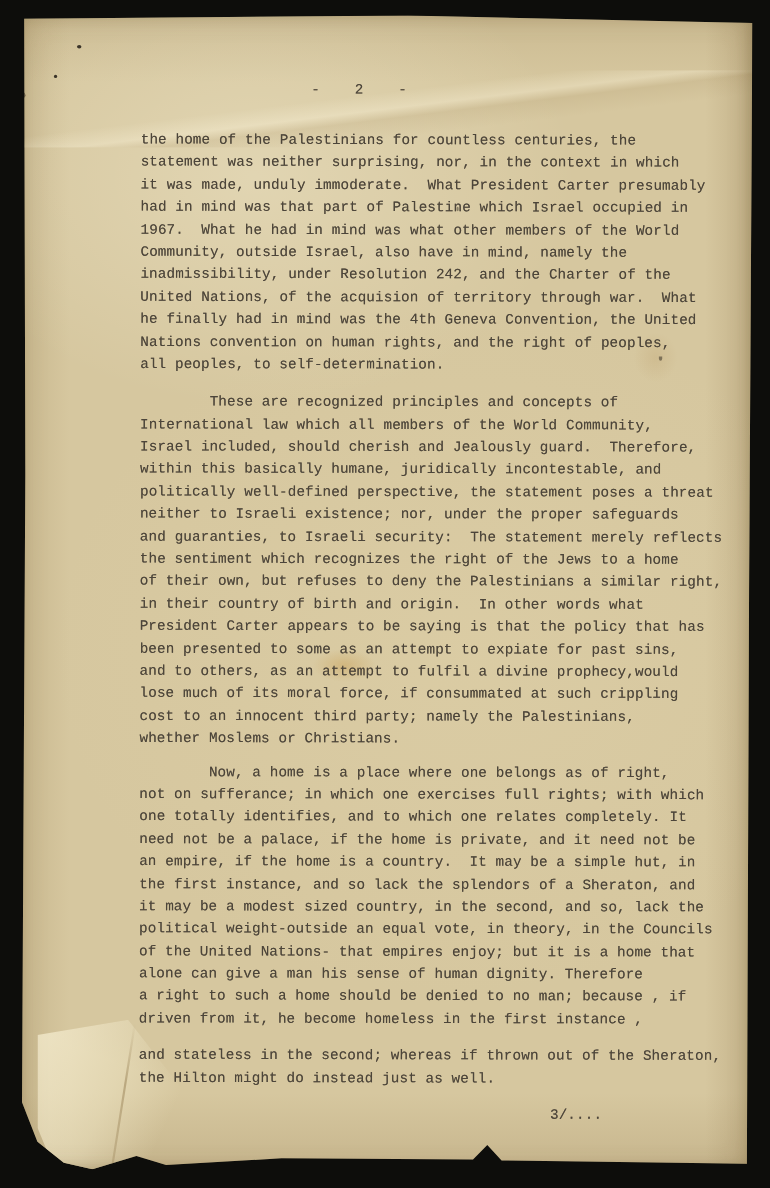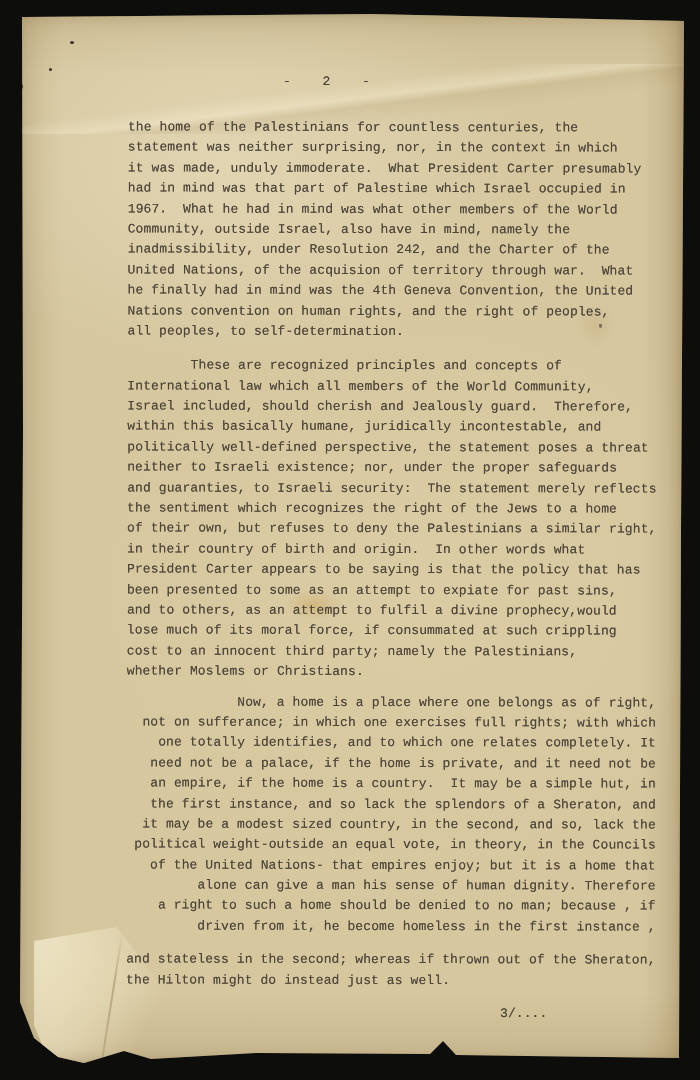--- a/index.html
+++ b/index.html
@@ -113,21 +113,21 @@
     left: 267px;
     top: 62px;
   }
   .doc-body {
     left: 111px;
     top: 106px;
     line-height: 20.4px;
   }
   .para { margin: 0 0 14px 0; }
   .para:nth-child(2) { margin-bottom: 10px; }
-  .para:nth-child(3) { margin-bottom: 13px; text-align: right; }
+  .para:nth-child(3) { margin-bottom: 13px; }
   .line { height: 20.4px; }
   .page-footer {
     left: 484px;
     top: 994px;
   }
 </style>
 </head>
 <body>
 
 <div class="scan-stage">

